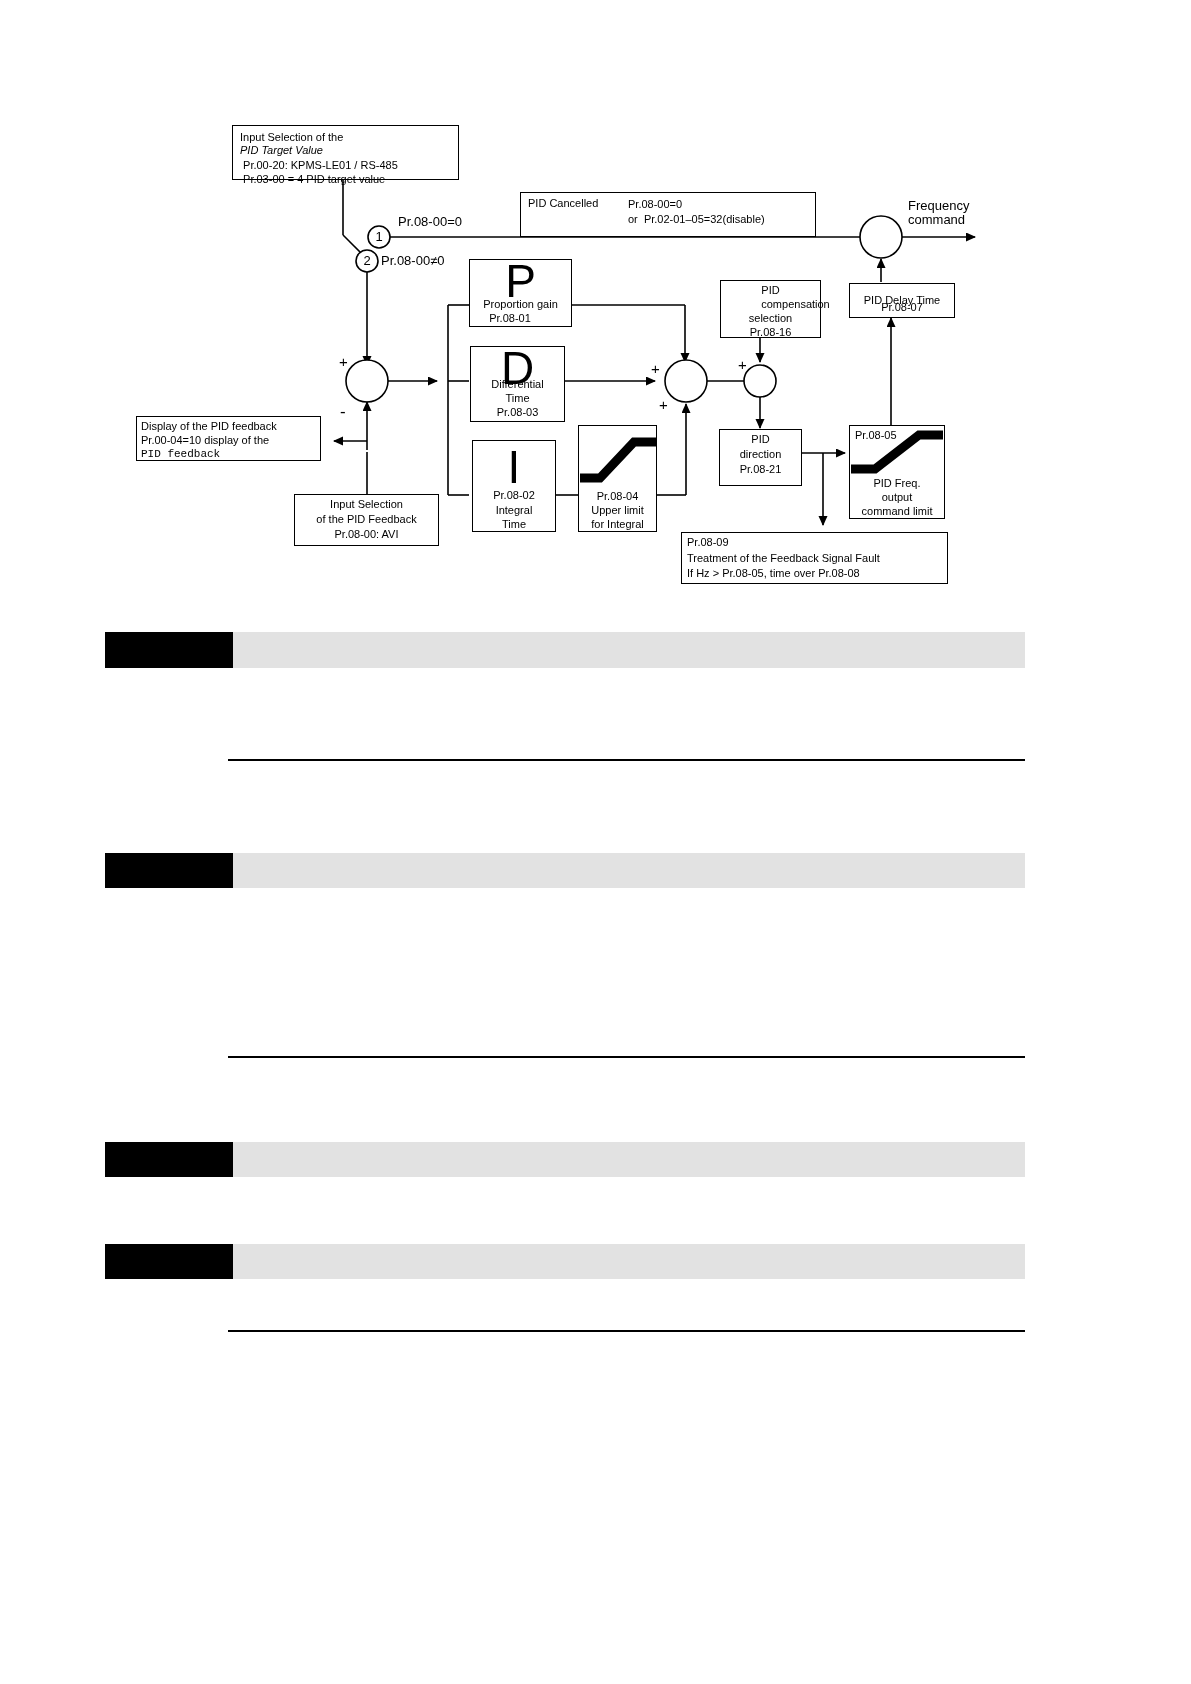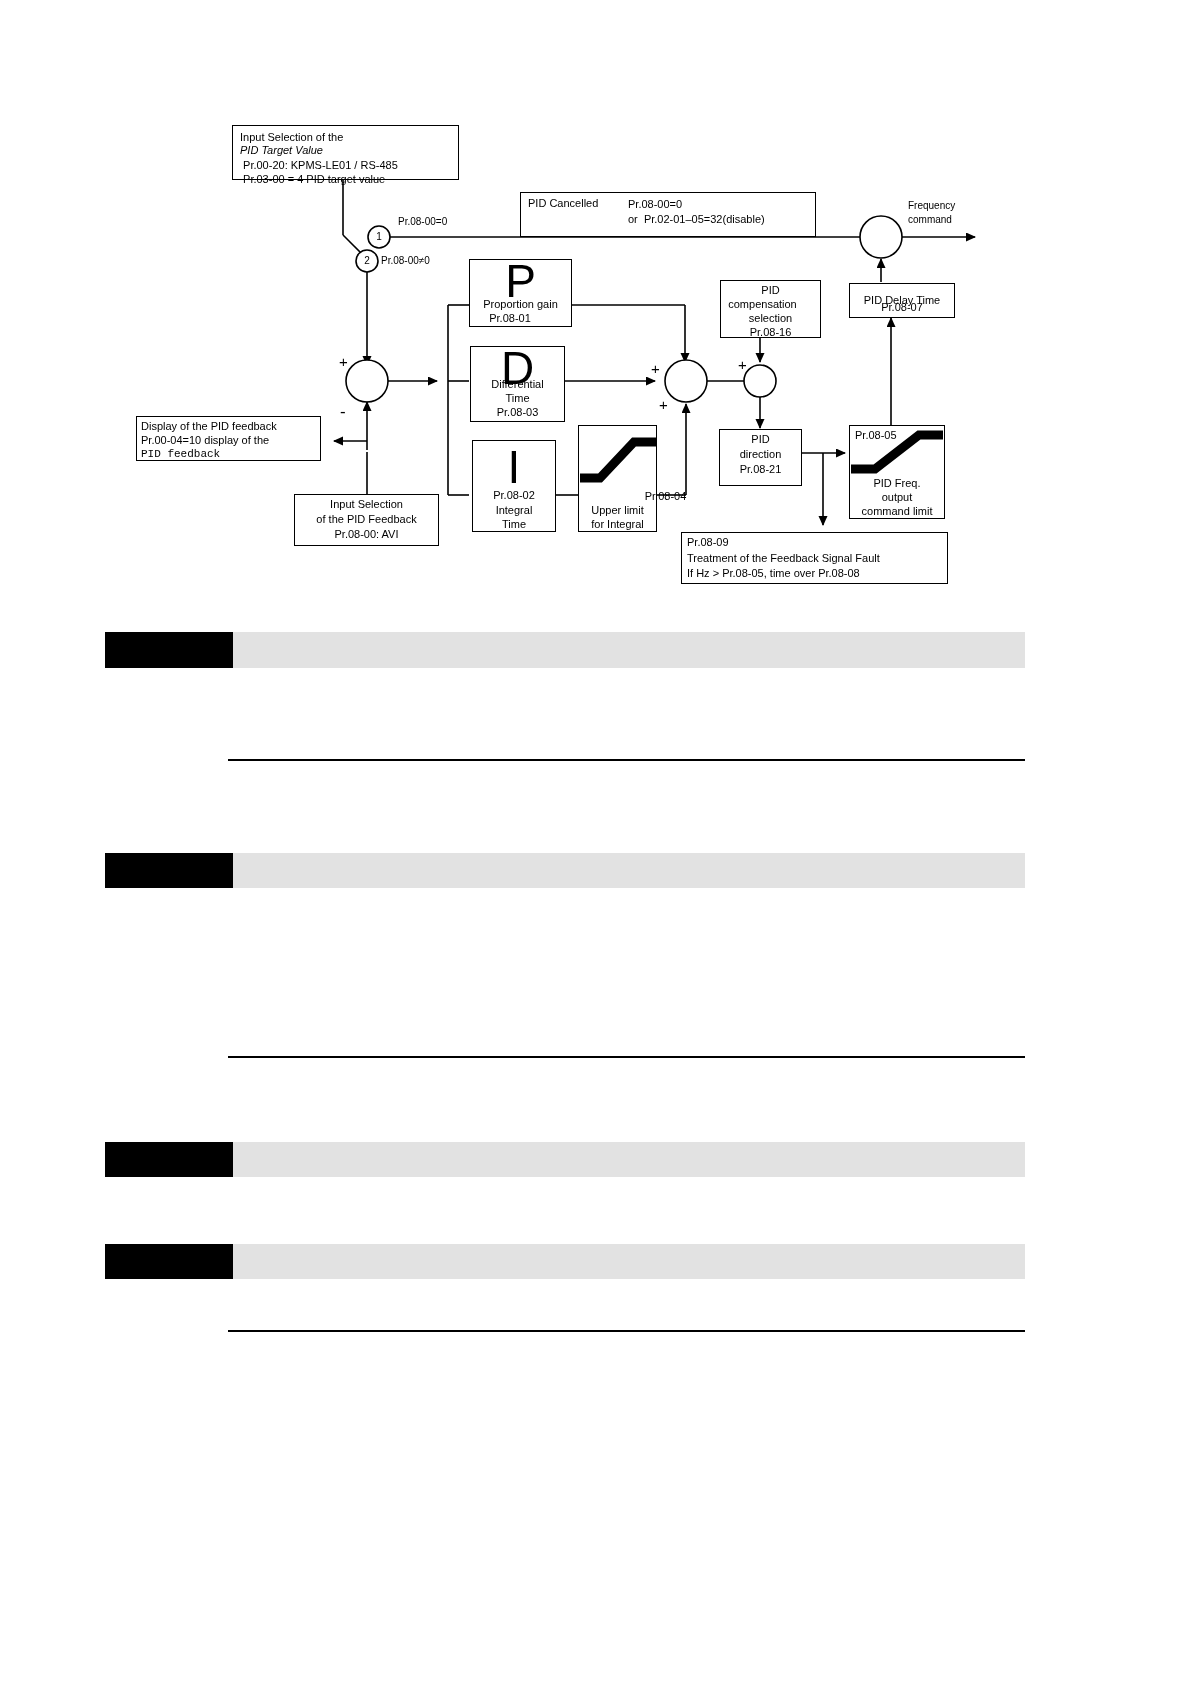--- a/index.html
+++ b/index.html
@@ -4,21 +4,21 @@
 <style>
   html,body{margin:0;padding:0;background:#fff;}
   body{width:1191px;height:1684px;position:relative;
        font-family:"Liberation Sans","DejaVu Sans",sans-serif;color:#000;}
   .page{position:absolute;left:0;top:0;width:1191px;height:1684px;}
 
   
   #diagram{position:absolute;left:0;top:0;width:1191px;height:610px;}
   #diagram svg{position:absolute;left:0;top:0;}
 
-  .lbl{position:absolute;font-size:10px;line-height:14.2px;white-space:pre;}
+  .lbl{position:absolute;font-size:13px;line-height:14.2px;white-space:pre;}
   .box{position:absolute;border:1.4px solid #000;background:#fff;box-sizing:border-box;}
   .boxtxt{position:absolute;font-size:11px;line-height:14.4px;white-space:pre;}
   .c-center{text-align:center;}
   .bigletter{position:absolute;font-size:46px;line-height:46px;font-weight:400;
              font-family:"Liberation Sans","DejaVu Sans",sans-serif;}
 
   
   .blackblock{position:absolute;background:#000;}
   .graybar{position:absolute;background:#e2e2e2;}
   .rule{position:absolute;background:#000;height:1.6px;}
@@ -132,27 +132,27 @@
     <div class="box" style="left:472px;top:440px;width:84px;height:92px;"></div>
     <div class="bigletter c-center" style="left:472px;top:444px;width:84px;">I</div>
     <div class="boxtxt c-center" style="left:472px;top:488px;width:84px;">Pr.08-02</div>
     <div class="boxtxt c-center" style="left:472px;top:503px;width:84px;">Integral</div>
     <div class="boxtxt c-center" style="left:472px;top:517px;width:84px;">Time</div>
 
     <div class="box" style="left:578px;top:425px;width:79px;height:107px;"></div>
     <svg width="79" height="60" style="position:absolute;left:578px;top:426px;">
       <path d="M2,52 L22,52 L56,16 L78,16" stroke="#000" stroke-width="9" fill="none" stroke-linejoin="miter"></path>
     </svg>
-    <div class="boxtxt c-center" style="left:578px;top:489px;width:79px;padding-left:48px;">Pr.08-04</div>
+    <div class="boxtxt c-center" style="left:578px;top:489px;width:79px;">Pr.08-04</div>
     <div class="boxtxt c-center" style="left:578px;top:503px;width:79px;">Upper limit</div>
     <div class="boxtxt c-center" style="left:578px;top:517px;width:79px;">for Integral</div>
 
     <div class="box" style="left:720px;top:280px;width:101px;height:58px;"></div>
     <div class="boxtxt c-center" style="left:720px;top:283px;width:101px;">PID</div>
-    <div class="boxtxt c-center" style="left:712px;top:297px;width:101px;text-align:center;">compensation</div>
+    <div class="boxtxt c-center" style="left:745px;top:297px;width:101px;text-align:center;">compensation</div>
     <div class="boxtxt c-center" style="left:720px;top:311px;width:101px;">selection</div>
     <div class="boxtxt c-center" style="left:720px;top:325px;width:101px;">Pr.08-16</div>
 
     <div class="box" style="left:719px;top:429px;width:83px;height:57px;"></div>
     <div class="boxtxt c-center" style="left:719px;top:432px;width:83px;">PID</div>
     <div class="boxtxt c-center" style="left:719px;top:447px;width:83px;">direction</div>
     <div class="boxtxt c-center" style="left:719px;top:462px;width:83px;">Pr.08-21</div>
 
     <div class="box" style="left:849px;top:283px;width:106px;height:35px;"></div>
     <div class="boxtxt c-center" style="left:849px;top:285px;width:106px;margin-top:8px;">PID Delay Time</div>

